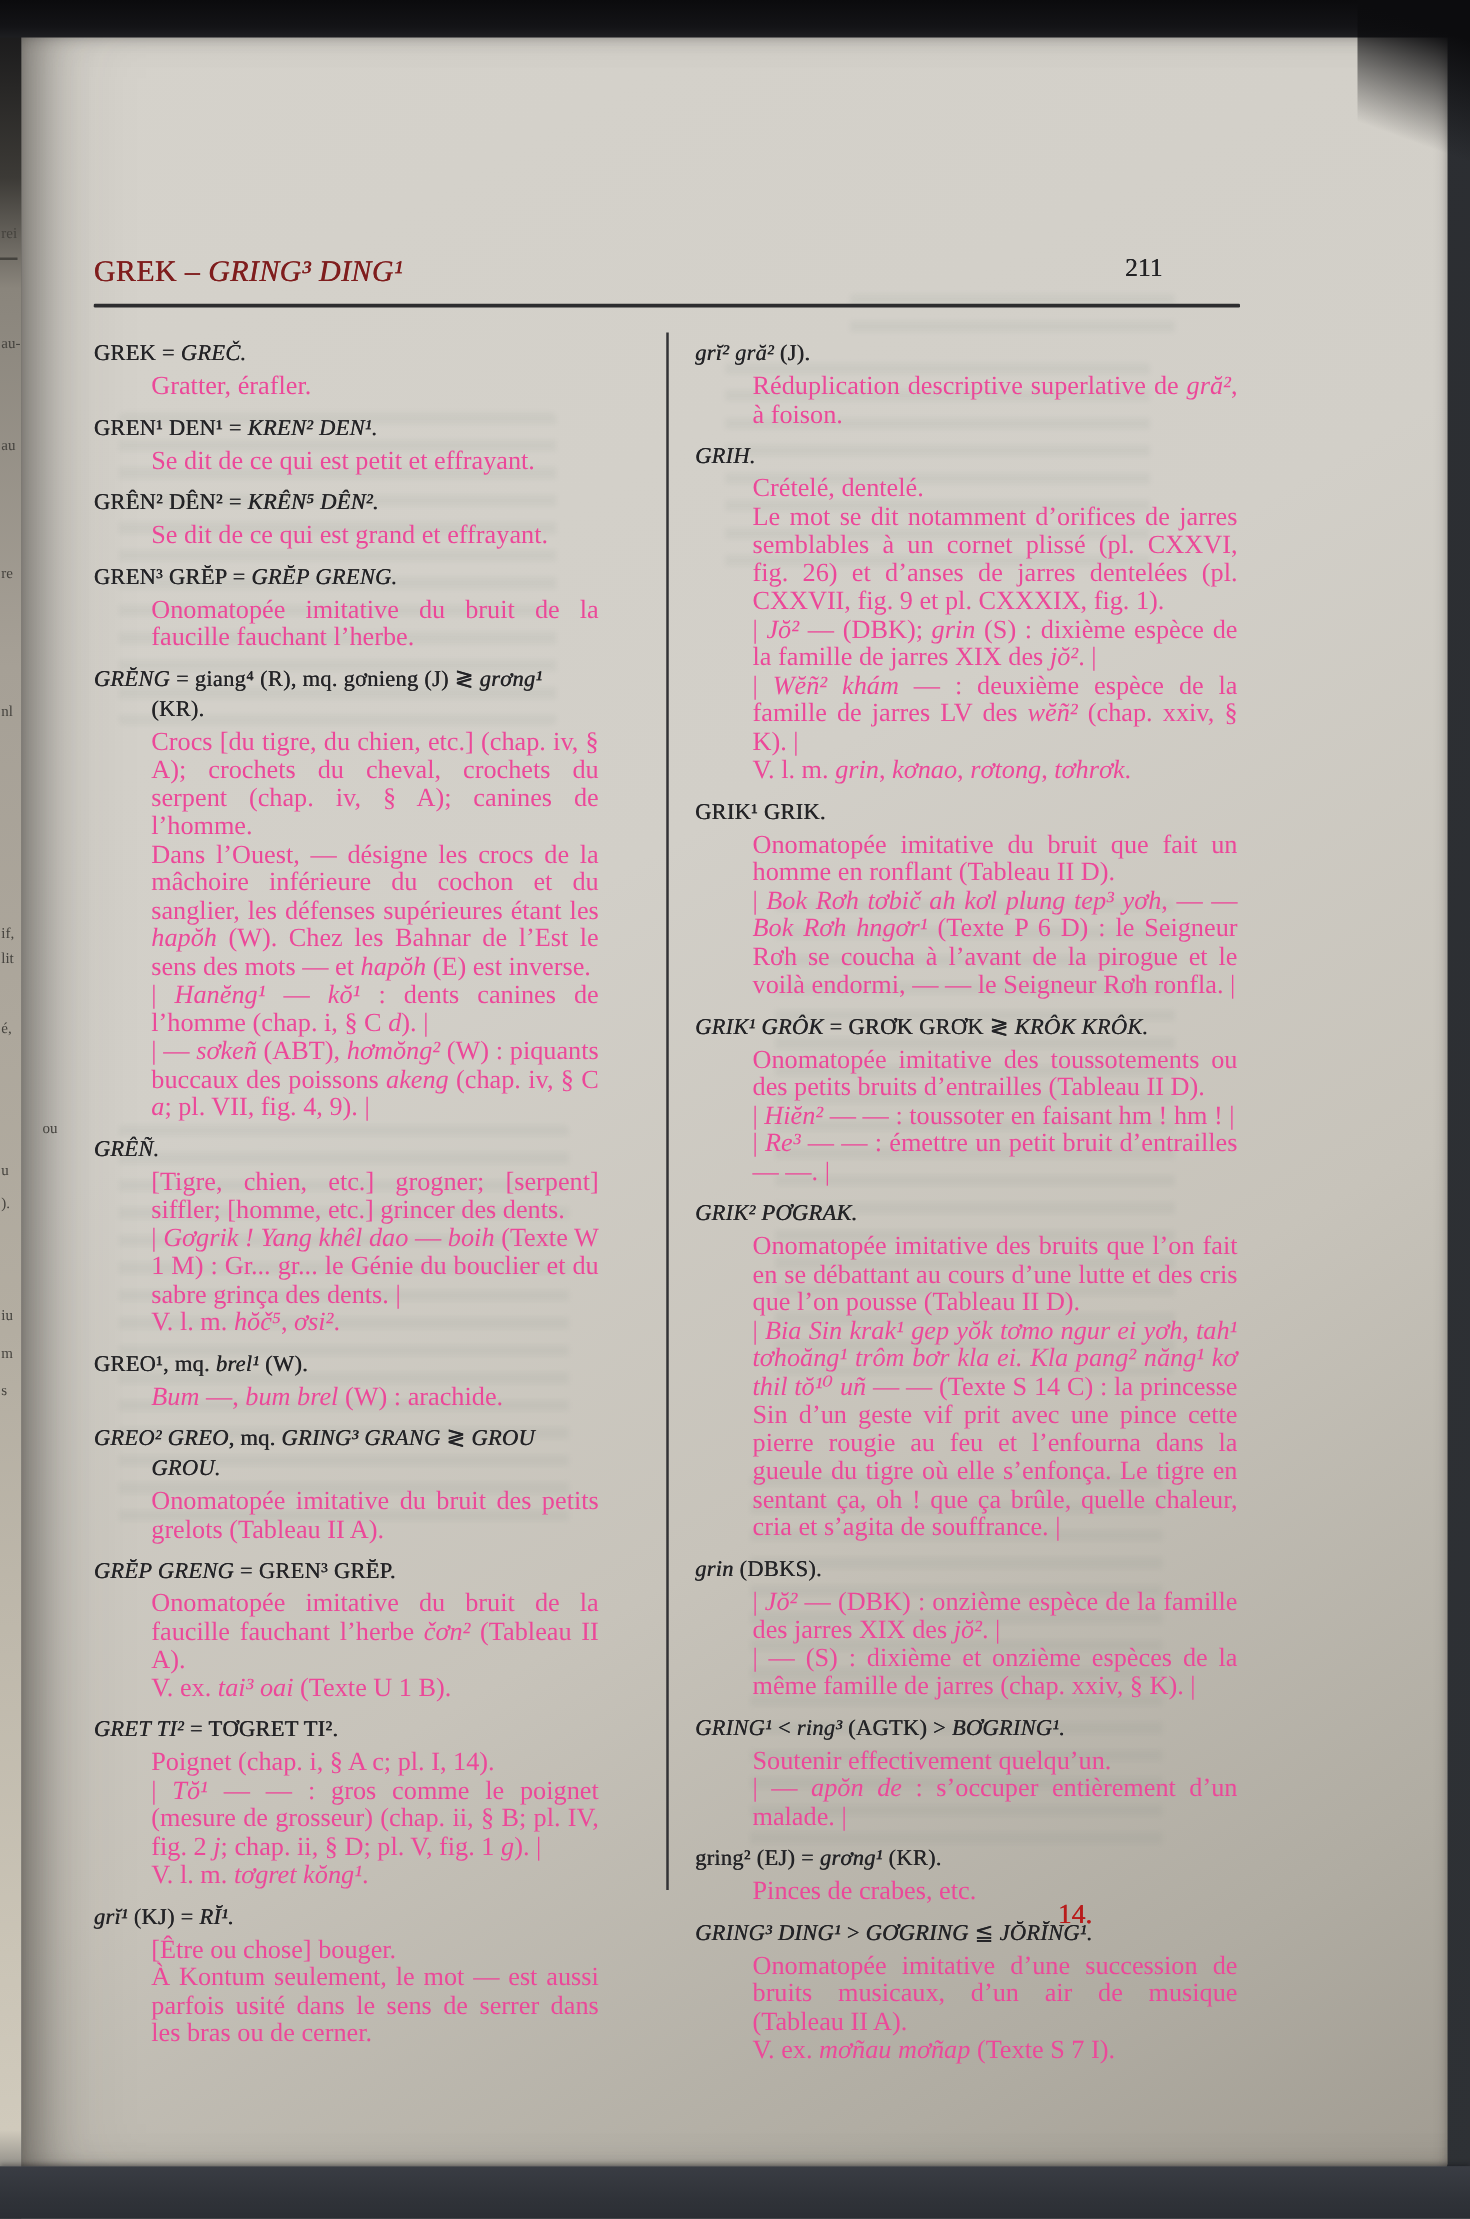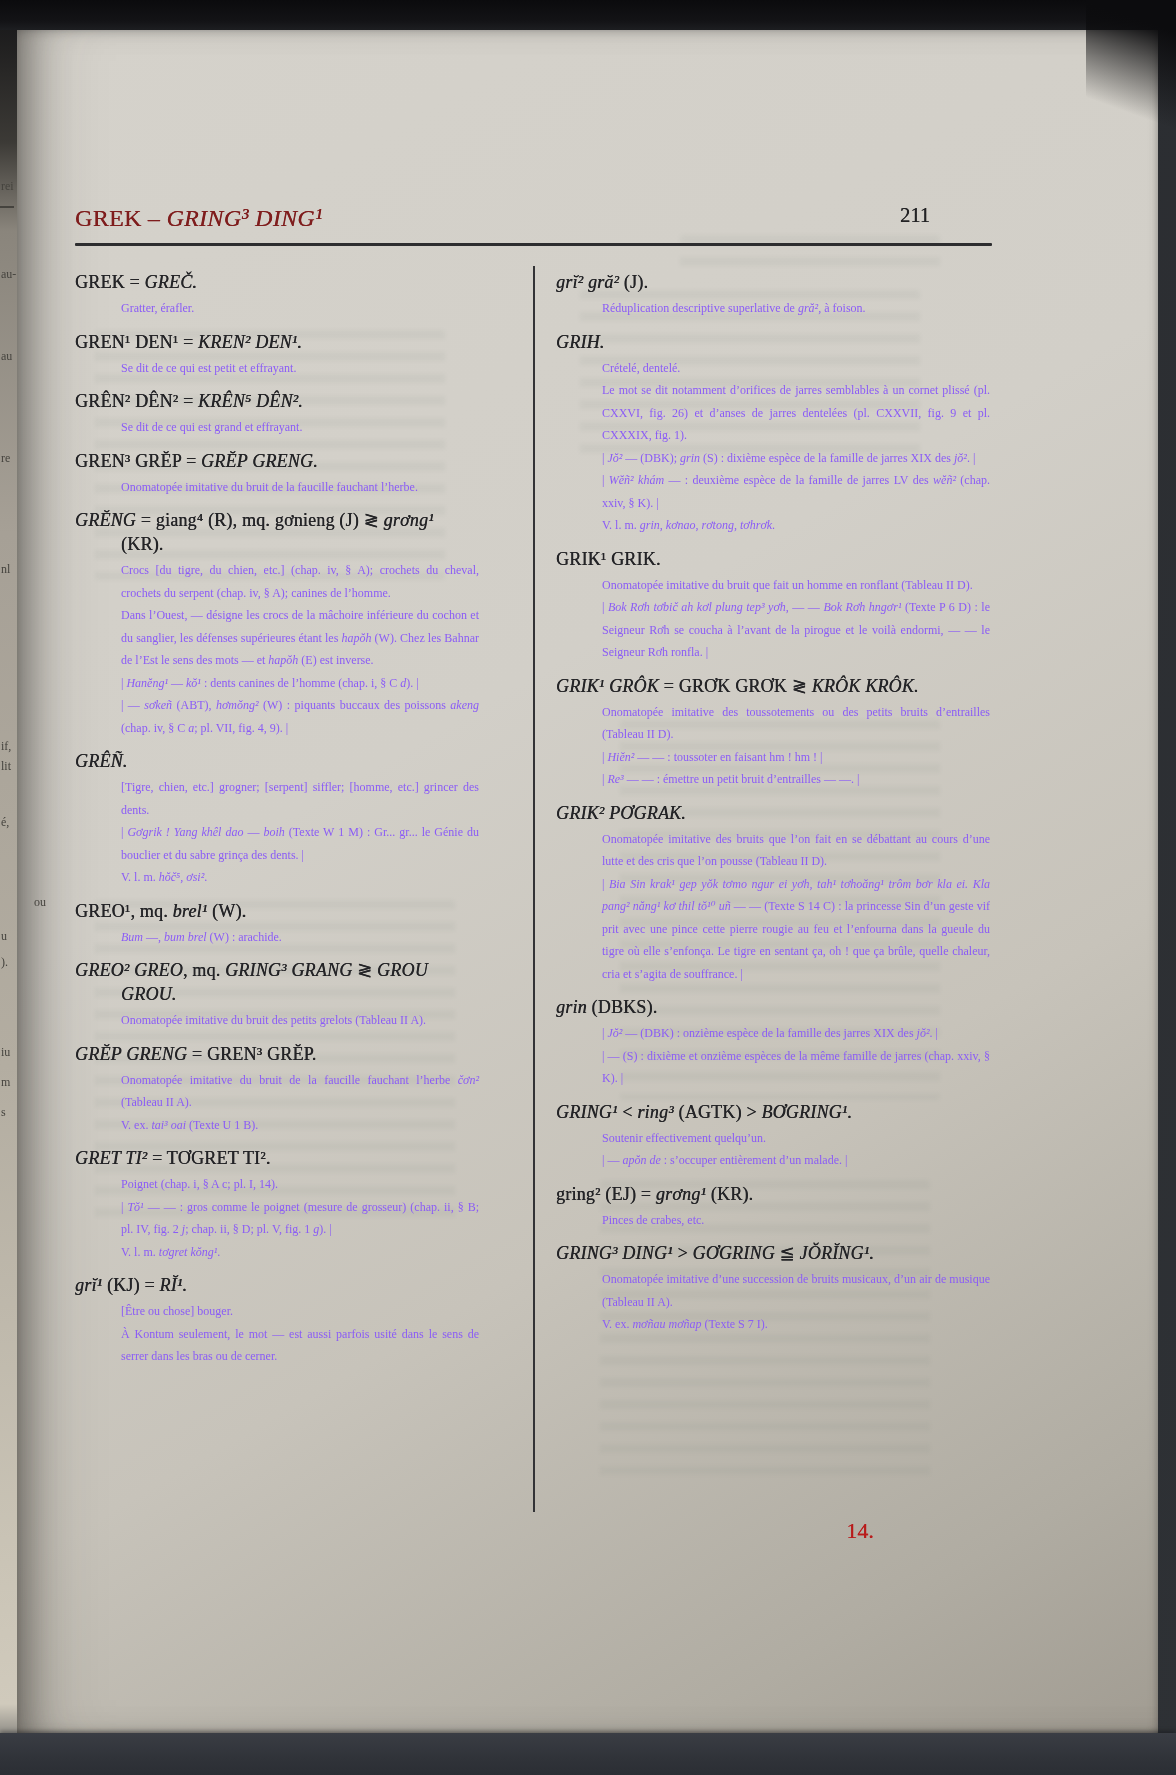--- a/index.html
+++ b/index.html
@@ -37,21 +37,21 @@
     font-size:20.5px;color:#232325;text-shadow:.25px 0 0 currentColor;}
   .header-rule{position:absolute;left:75px;top:243px;width:917px;height:2.6px;
     background:#2d2d2f;border-radius:1px;z-index:3;}
   .divider{position:absolute;left:533px;top:266px;width:2px;height:1246px;background:#333336;z-index:3;}
   .col{position:absolute;top:270px;z-index:3;color:#2a2a2d;}
   .col.left{left:75px;width:404px;}
   .col.right{left:556px;width:434px;}
   .hw{font-size:18px;line-height:24px;margin:10px 0 3px;padding-left:46px;text-indent:-46px;
     letter-spacing:.2px;color:#242427;text-shadow:.3px 0 0 currentColor;}
   .entry:first-child .hw{margin-top:0;}
-  .para{font-size:12px;line-height:22.5px;margin-left:46px;text-align:justify;color:#8b5cf6;}
+  .para{font-size:21px;line-height:22.5px;margin-left:46px;text-align:justify;color:#ec4899;}
   .it{font-style:italic;}
   .footer-sig{position:absolute;left:820px;top:1518px;width:80px;text-align:center;z-index:3;
     font-size:22px;color:#b91c1c;text-shadow:.25px 0 0 currentColor;}
 </style>
 </head>
 <body>
 
 <div class="paper"></div>
 
 <div class="ghost" style="left:680px;top:235px;width:260px;height:40px;"></div>

